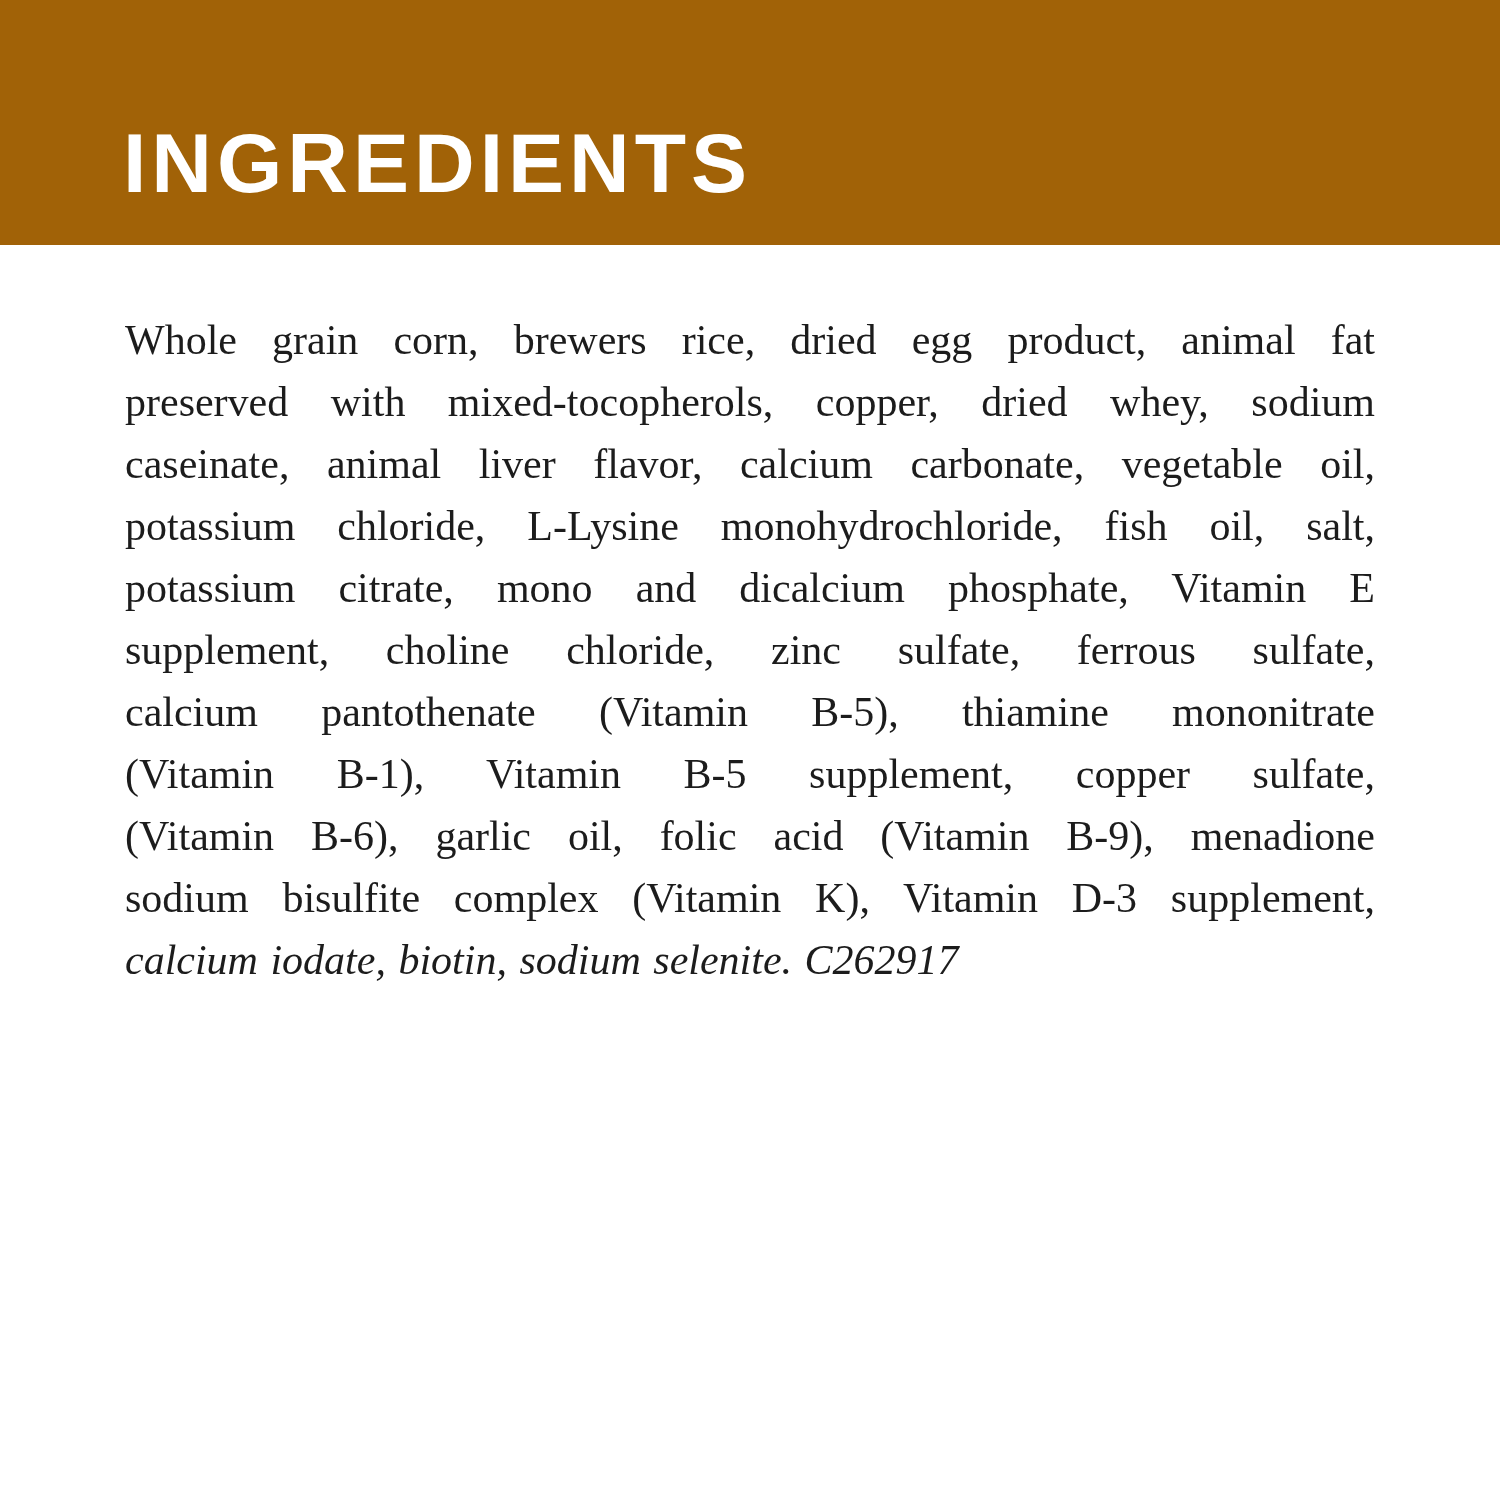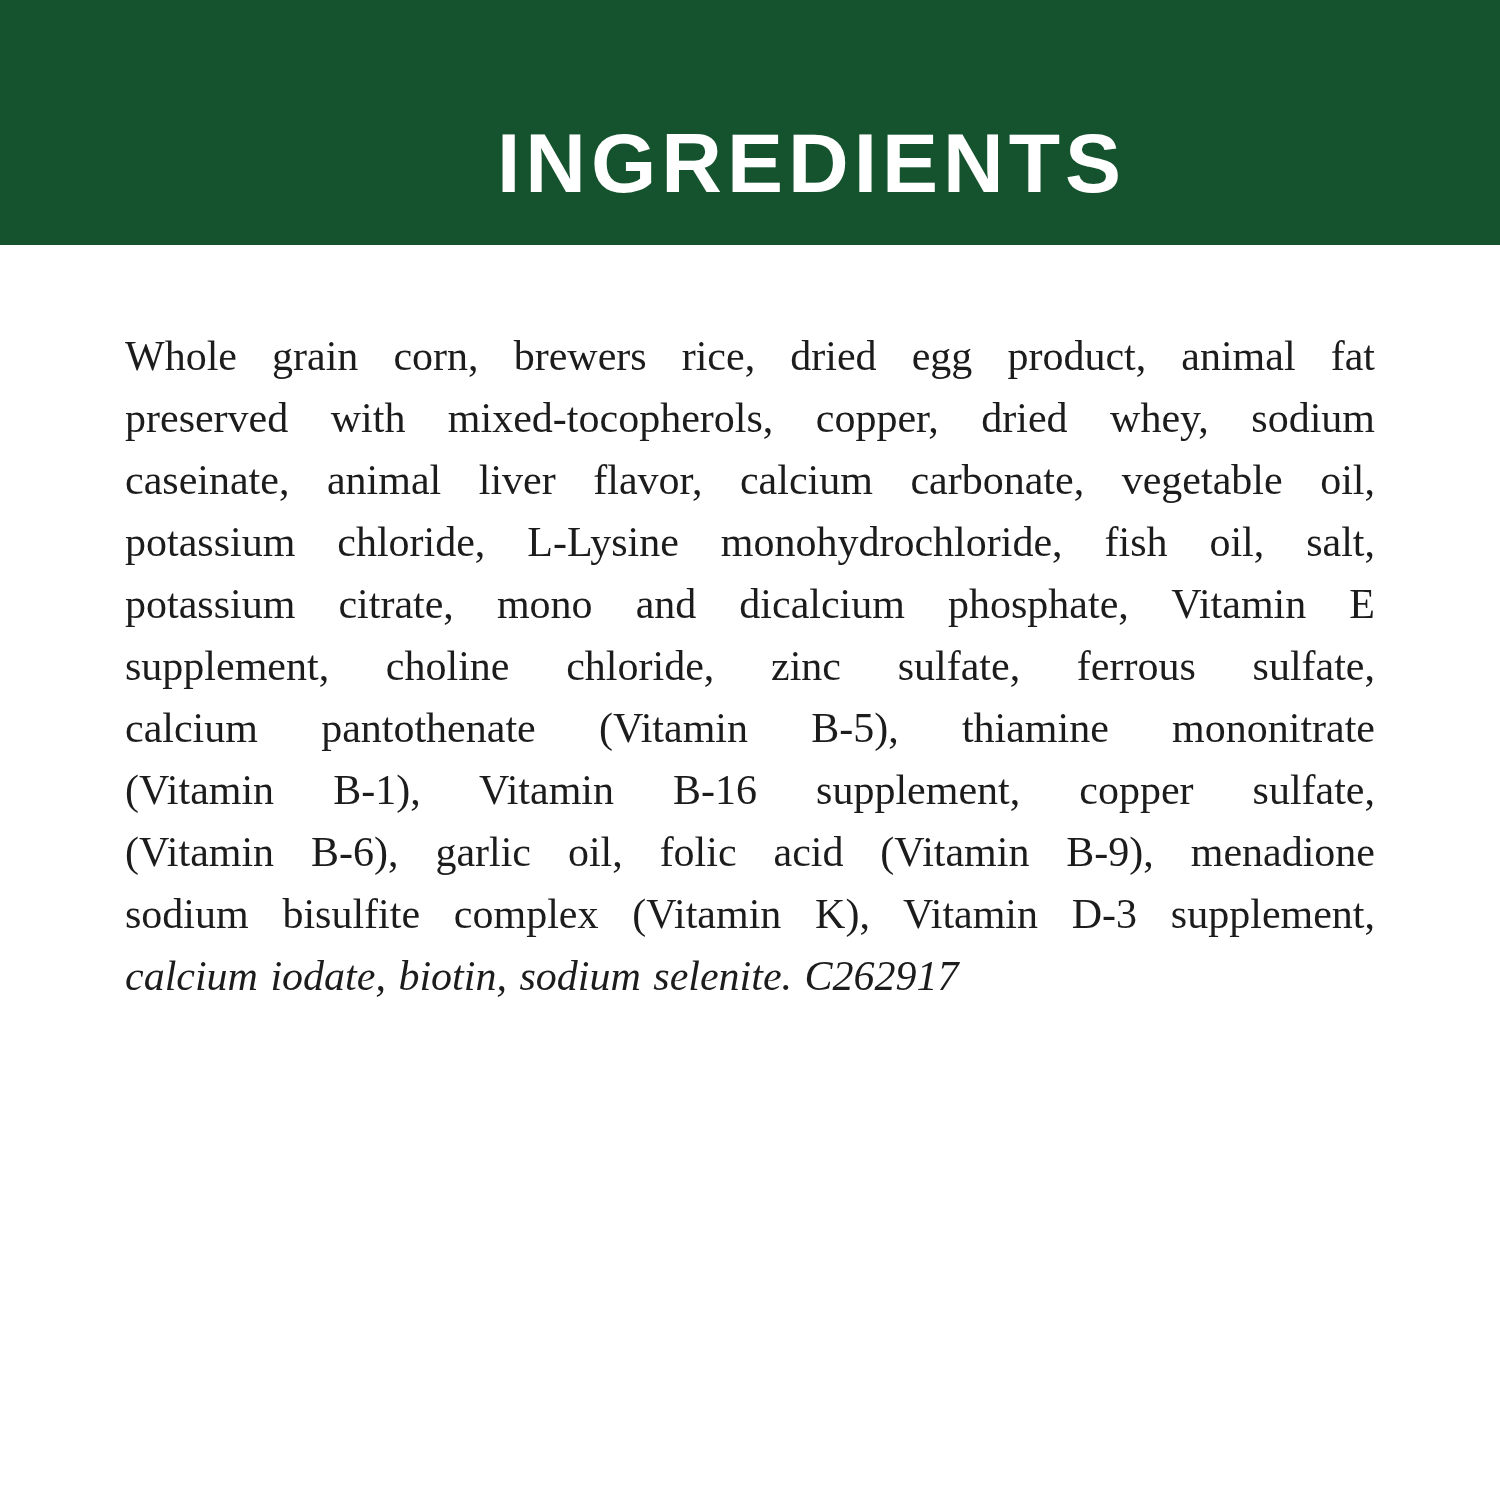--- a/index.html
+++ b/index.html
@@ -38,52 +38,52 @@
     font-size: 84px;
     line-height: 1;
     letter-spacing: 5px;
     color: #FFFFFF;
   }
   .ingredients-body {
     position: absolute;
     top: 245px;
     left: 125px;
     width: 1250px;
-    padding-top: 80px;
+    padding-top: 64px;
   }
   .ing-line {
     font-family: "Liberation Serif", serif;
     font-size: 42px;
     line-height: 62px;
     color: #1C1C1C;
     text-align: justify;
     text-align-last: justify;
     word-spacing: 2px;
   }
   .ing-line.last {
     text-align-last: left;
     font-style: italic;
   }
 </style>
 </head>
 <body>
 
 <div class="label-panel">
 
-  <div class="header-band" style="background: #14532d; justify-content: center;">
+  <div class="header-band" style="background: #a16207;">
     <h1 style="color: rgb(255, 255, 255);">INGREDIENTS</h1>
   </div>
 
   <div class="ingredients-body" id="ingredients-text" style="color: rgb(28, 28, 28);">
       <div class="ing-line">Whole grain corn, brewers rice, dried egg product, animal fat</div>
       <div class="ing-line">preserved with mixed-tocopherols, copper, dried whey, sodium</div>
       <div class="ing-line">caseinate, animal liver flavor, calcium carbonate, vegetable oil,</div>
       <div class="ing-line">potassium chloride, L-Lysine monohydrochloride, fish oil, salt,</div>
       <div class="ing-line">potassium citrate, mono and dicalcium phosphate, Vitamin E</div>
       <div class="ing-line">supplement, choline chloride, zinc sulfate, ferrous sulfate,</div>
       <div class="ing-line">calcium pantothenate (Vitamin B-5), thiamine mononitrate</div>
-      <div class="ing-line">(Vitamin B-1), Vitamin B-16 supplement, copper sulfate,</div>
+      <div class="ing-line">(Vitamin B-1), Vitamin B-5 supplement, copper sulfate,</div>
       <div class="ing-line">(Vitamin B-6), garlic oil, folic acid (Vitamin B-9), menadione</div>
       <div class="ing-line">sodium bisulfite complex (Vitamin K), Vitamin D-3 supplement,</div>
       <div class="ing-line last">calcium iodate, biotin, sodium selenite. C262917</div>
     </div>
 
 </div>
 
 </body></html>

